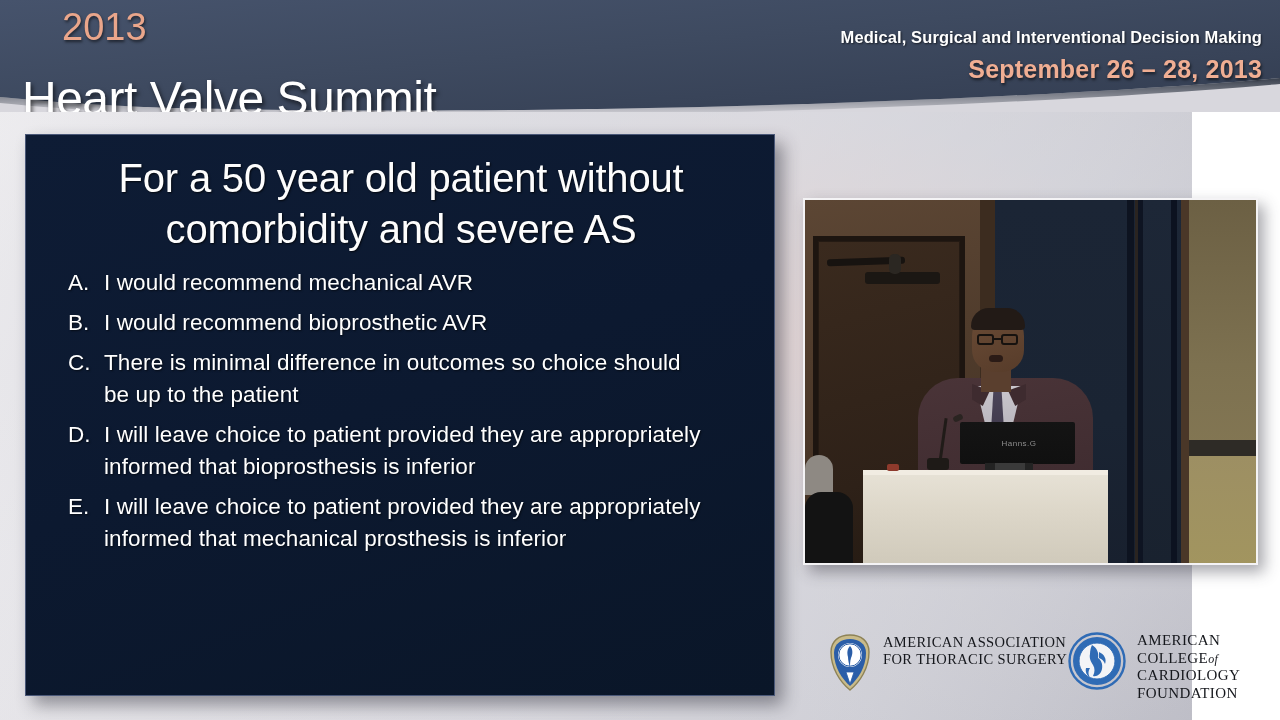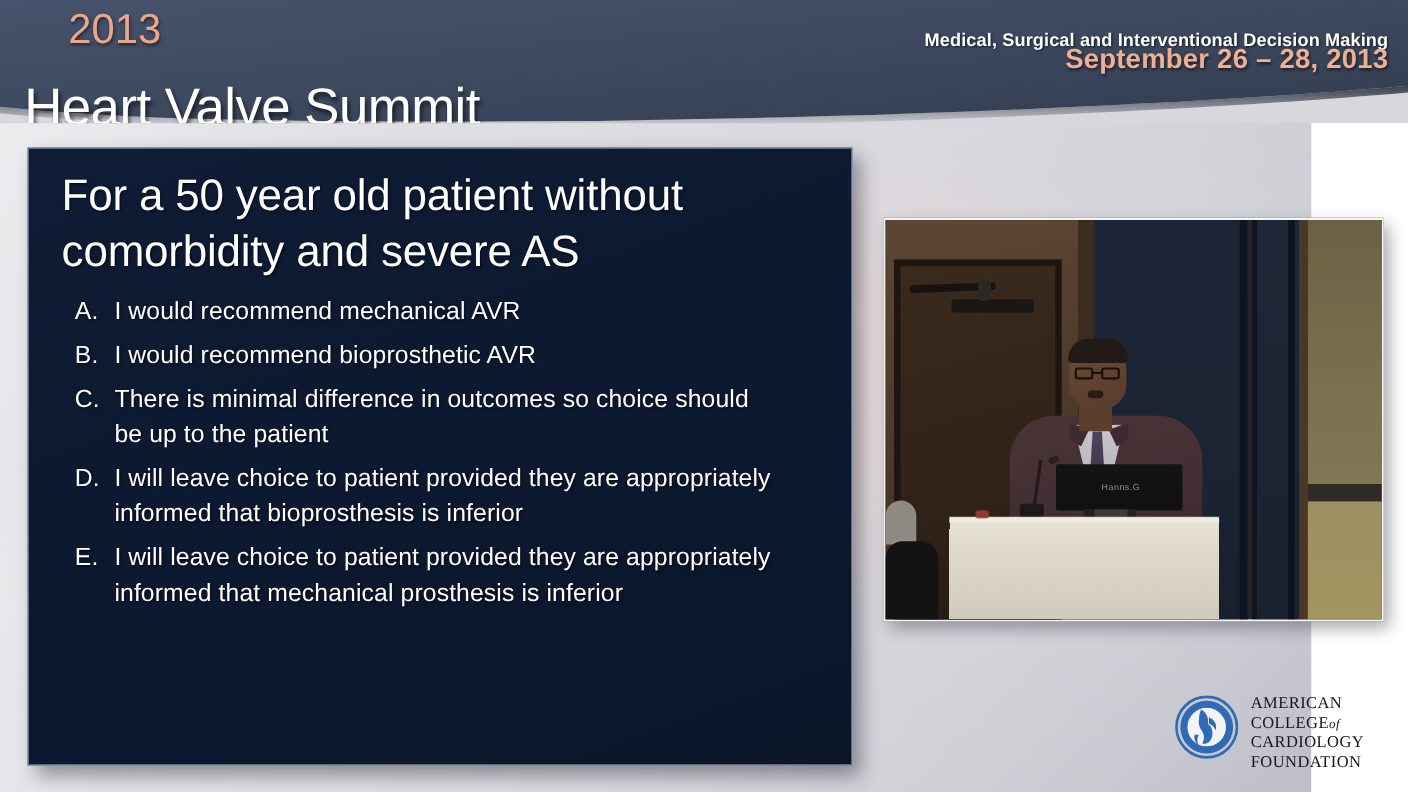--- a/index.html
+++ b/index.html
@@ -65,21 +65,21 @@
     right: 18px; top: 28px;
     font-size: 16.5px;
     font-weight: bold;
     color: #ffffff;
     letter-spacing: 0.1px;
     text-shadow: 1px 1px 2px rgba(0,0,0,0.6);
     white-space: nowrap;
   }
   #date-text {
     position: absolute;
-    right: 18px; top: 40px;
+    right: 18px; top: 55px;
     font-size: 25px;
     font-weight: bold;
     color: #f0ae93;
     letter-spacing: 0.2px;
     text-shadow: 1px 2px 3px rgba(0,0,0,0.6);
     white-space: nowrap;
   }
 
   
   #slide {
@@ -89,20 +89,21 @@
     background: linear-gradient(160deg, #0e1c35 0%, #0c1930 48%, #0a1628 100%);
     border: 1px solid #4a5878;
     box-shadow: 8px 9px 16px rgba(40,40,50,0.45);
     overflow: hidden;
   }
 
   #slide-title {
     position: absolute;
     left: 30px; top: 18px;
     width: 690px;
+    text-align: center;
     color: #fdfdfd;
     font-size: 40px;
     line-height: 1.28;
     font-weight: 400;
     letter-spacing: -0.2px;
     text-shadow: 1px 1px 2px rgba(0,0,0,0.7);
   }
 
   #choices {
     position: absolute;
@@ -319,20 +320,36 @@
     <div class="v" id="v-aud-body"></div>
 
     <div class="v" id="v-podium"></div>
     <div class="v" id="v-podium-edge"></div>
     <div class="v" id="v-red-dot"></div>
 
   </div>
 
   <div id="logos">
 
+    <div class="logo-block" id="logo-aats">
+      <span class="logo-mark">
+        <svg width="44" height="58" viewBox="0 0 44 58">
+          <path d="M22 1 C33 1 41 7 41 18 C41 34 32 48 22 56 C12 48 3 34 3 18 C3 7 11 1 22 1 Z" fill="#c9bb8a" stroke="#8d8256" stroke-width="1.4"></path>
+          <path d="M22 5 C31 5 38 10 38 19 C38 33 30 45 22 52 C14 45 6 33 6 19 C6 10 13 5 22 5 Z" fill="#2b5ea8"></path>
+          <circle cx="22" cy="21" r="12" fill="#ffffff"></circle>
+          <circle cx="22" cy="21" r="11.2" fill="none" stroke="#2b5ea8" stroke-width="1"></circle>
+          <path d="M22 12 C25 15 25 20 23 24 C22 27 22 31 22 34 C21 30 20 26 20 23 C19 19 19 15 22 12 Z" fill="#2b5ea8"></path>
+          <path d="M18 38 L22 50 L26 38 Z" fill="#ffffff" stroke="#2b5ea8" stroke-width="0.8"></path>
+        </svg>
+      </span>
+      <span class="logo-words" id="aats-words">
+        <div>AMERICAN ASSOCIATION</div>
+        <div>FOR THORACIC SURGERY</div>
+      </span>
+    </div>
 
     <div class="logo-block" id="logo-accf">
       <span class="logo-mark">
         <svg width="58" height="58" viewBox="0 0 58 58">
           <circle cx="29" cy="29" r="27.5" fill="none" stroke="#2f6bb5" stroke-width="2.4"></circle>
           <circle cx="29" cy="29" r="24" fill="#2f6bb5"></circle>
           <circle cx="29" cy="29" r="18" fill="#f3f4f7"></circle>
           <circle cx="29" cy="29" r="18" fill="none" stroke="#2f6bb5" stroke-width="1"></circle>
           <path d="M24 13 C29 16 31 21 30 26 C33 28 35 32 34 37 C33 42 29 45 25 44 C27 40 27 36 25 33 C23 30 21 26 22 22 C22 18 23 15 24 13 Z" fill="#2f6bb5"></path>
           <path d="M31 20 C36 22 39 27 37 32 C36 29 34 27 31 26 Z" fill="#2f6bb5"></path>

